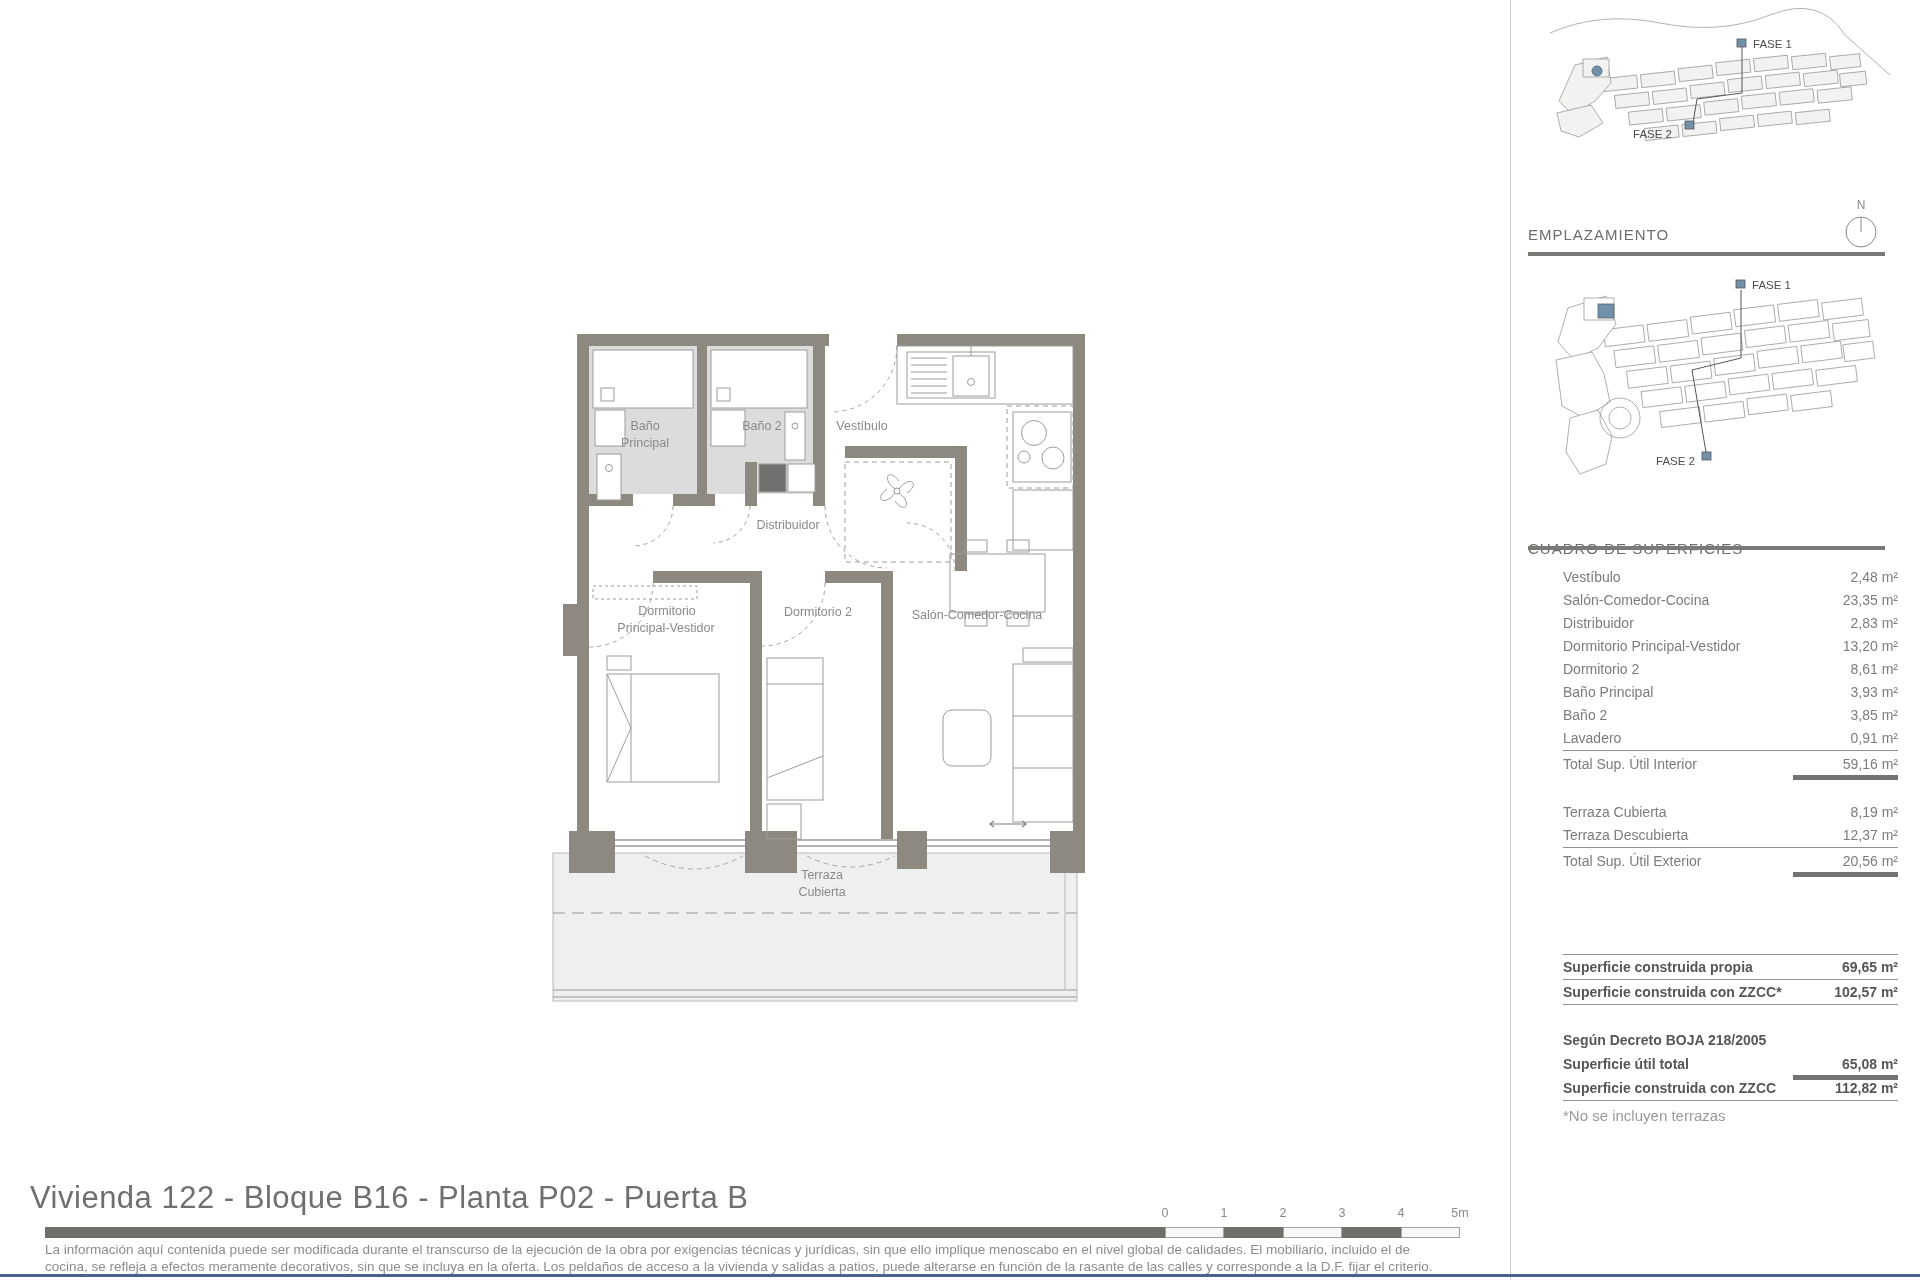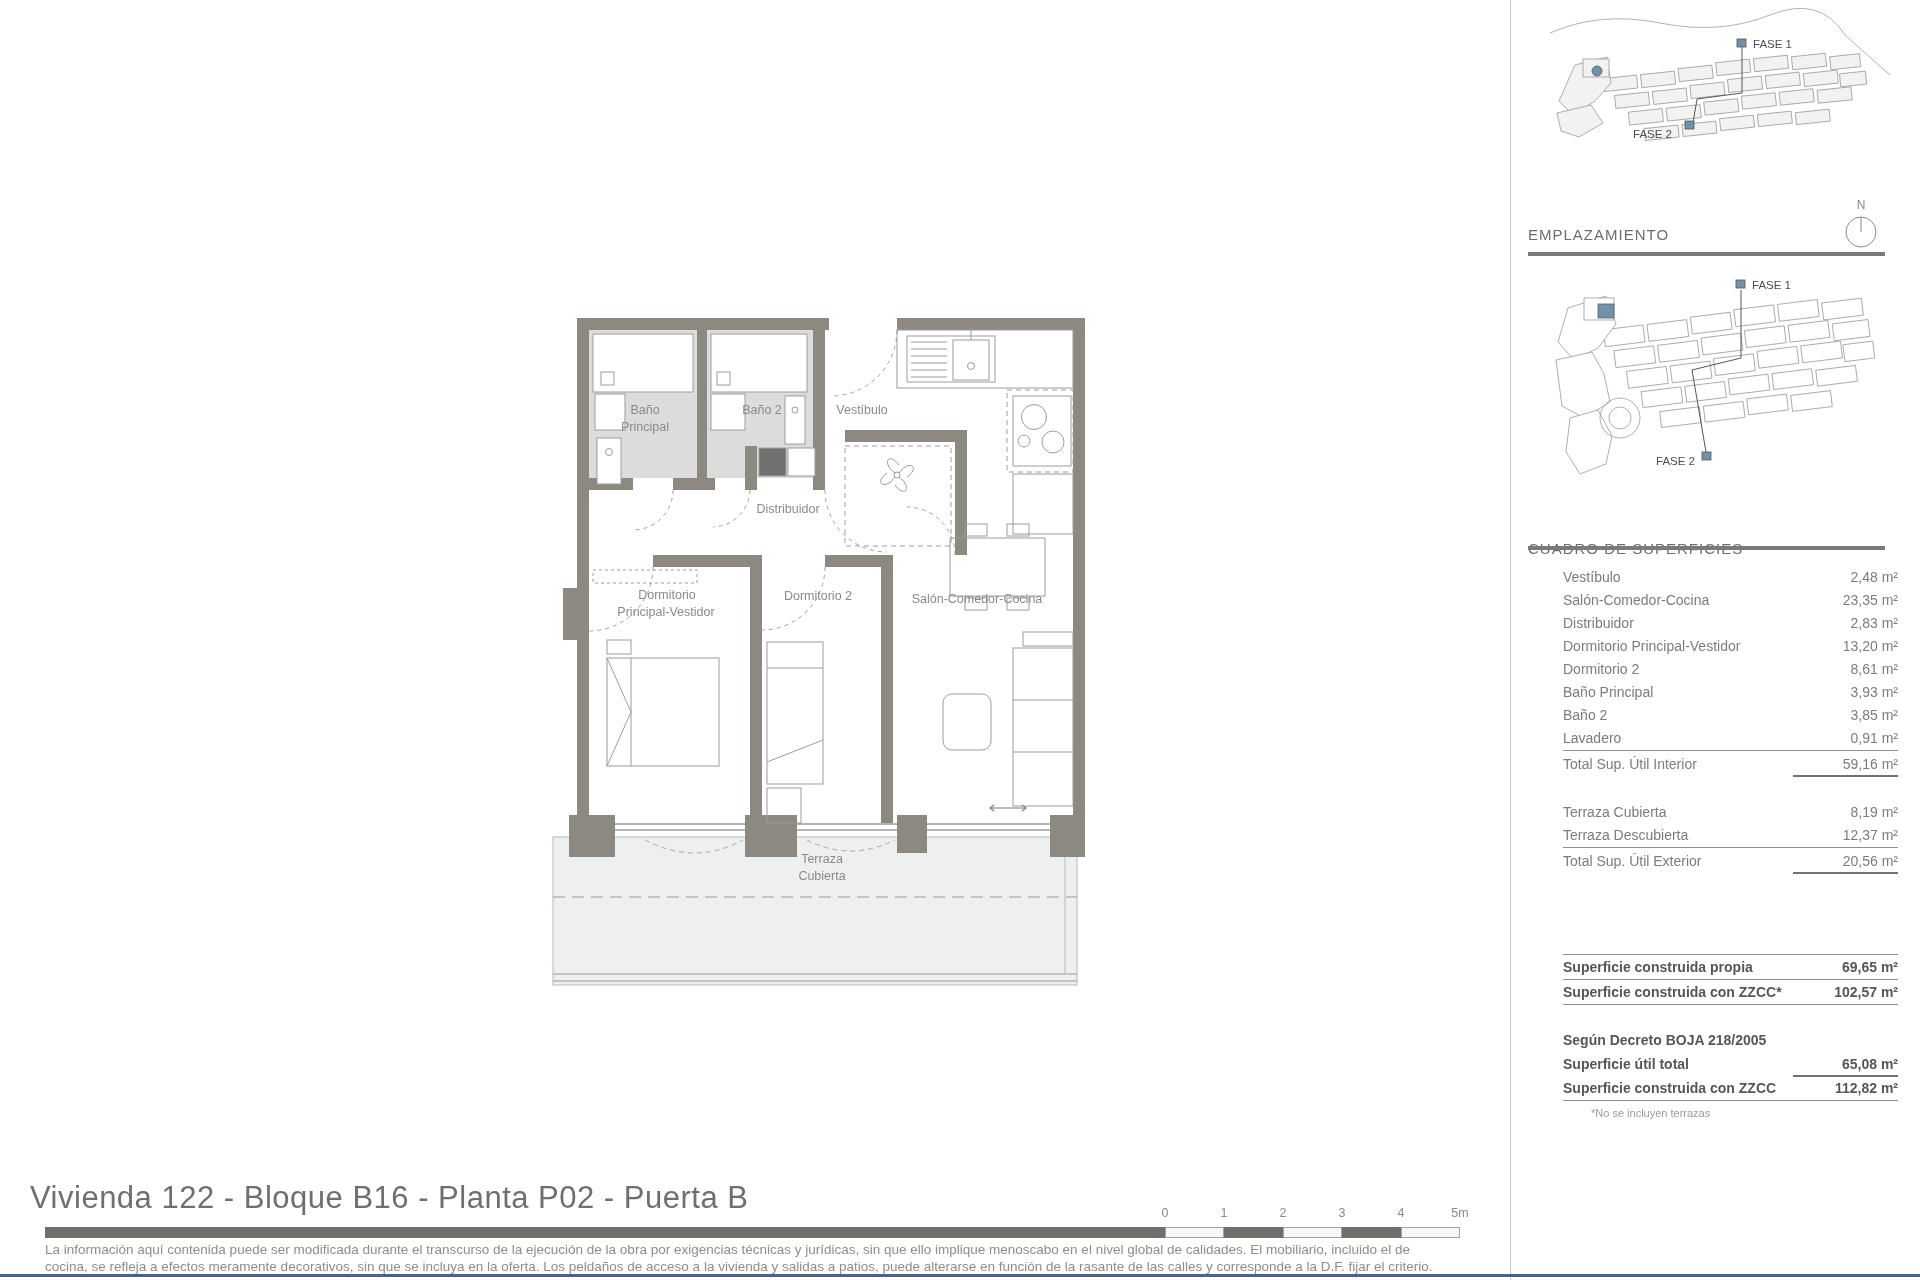--- a/index.html
+++ b/index.html
@@ -5,21 +5,21 @@
   html,body{margin:0;padding:0;}
   body{
     width:1920px;height:1280px;position:relative;overflow:hidden;
     background:#ffffff;
     font-family:"Liberation Sans", sans-serif;
     -webkit-font-smoothing:antialiased;
   }
   .abs{position:absolute;}
 
   
-  #plan-wrap{left:545px;top:310px;width:565px;height:705px;}
+  #plan-wrap{left:545px;top:326px;width:565px;height:705px;}
   #sheet-title{
     left:30px;top:1180px;width:1120px;
     font-size:31px;color:#6f6f6d;letter-spacing:0.5px;font-weight:400;
   }
   #title-rule{left:45px;top:1227px;width:1120px;height:11px;background:#6e716a;}
 
   
   .scale-label{
     top:1206px;width:40px;text-align:center;
     font-size:12.5px;color:#8a8a88;
@@ -40,30 +40,30 @@
   .sb-heading{
     font-size:15px;color:#6d6d6b;letter-spacing:1px;font-weight:400;
   }
   .sb-underline{height:4px;background:#7a7a76;}
 
   #surfaces{left:1563px;top:560px;width:335px;font-size:14px;color:#7c7c7a;}
   .row{display:flex;justify-content:space-between;align-items:baseline;height:23px;line-height:23px;}
   .row .val{}
   .total-row{border-top:1px solid #8f8f8d;height:26px;line-height:26px;}
   .val-underline{display:inline-block;min-width:105px;text-align:right;
-    border-bottom:2px solid #737373;line-height:22px;}
+    border-bottom:5px solid #737373;line-height:22px;}
   .gap22{height:24px;}
   .bold{font-weight:700;color:#565654;}
   #built-sect{margin-top:80px;border-top:1px solid #8f8f8d;}
   #built-sect .row{border-bottom:1px solid #8f8f8d;height:24px;line-height:24px;}
   #decree-sect{margin-top:24px;}
   #decree-sect .hrow{height:23px;line-height:23px;}
   #decree-sect .row{height:24px;line-height:24px;}
   #decree-sect .row.last{border-bottom:1px solid #8f8f8d;gap:16px;}
-  .footnote{margin-top:6px;font-size:11px;color:#9a9a98;margin-left:28px;}
+  .footnote{margin-top:6px;font-size:15px;color:#9a9a98;}
 
   svg text{font-family:"Liberation Sans", sans-serif;}
   .plan-label{fill:#8a8a88;font-size:12.5px;}
   .fase-label{fill:#4d4d4b;font-size:11.5px;}
 </style>
 </head>
 <body>
 
 <div class="abs" id="plan-wrap">
 <svg width="565" height="705" viewBox="0 0 565 705">

